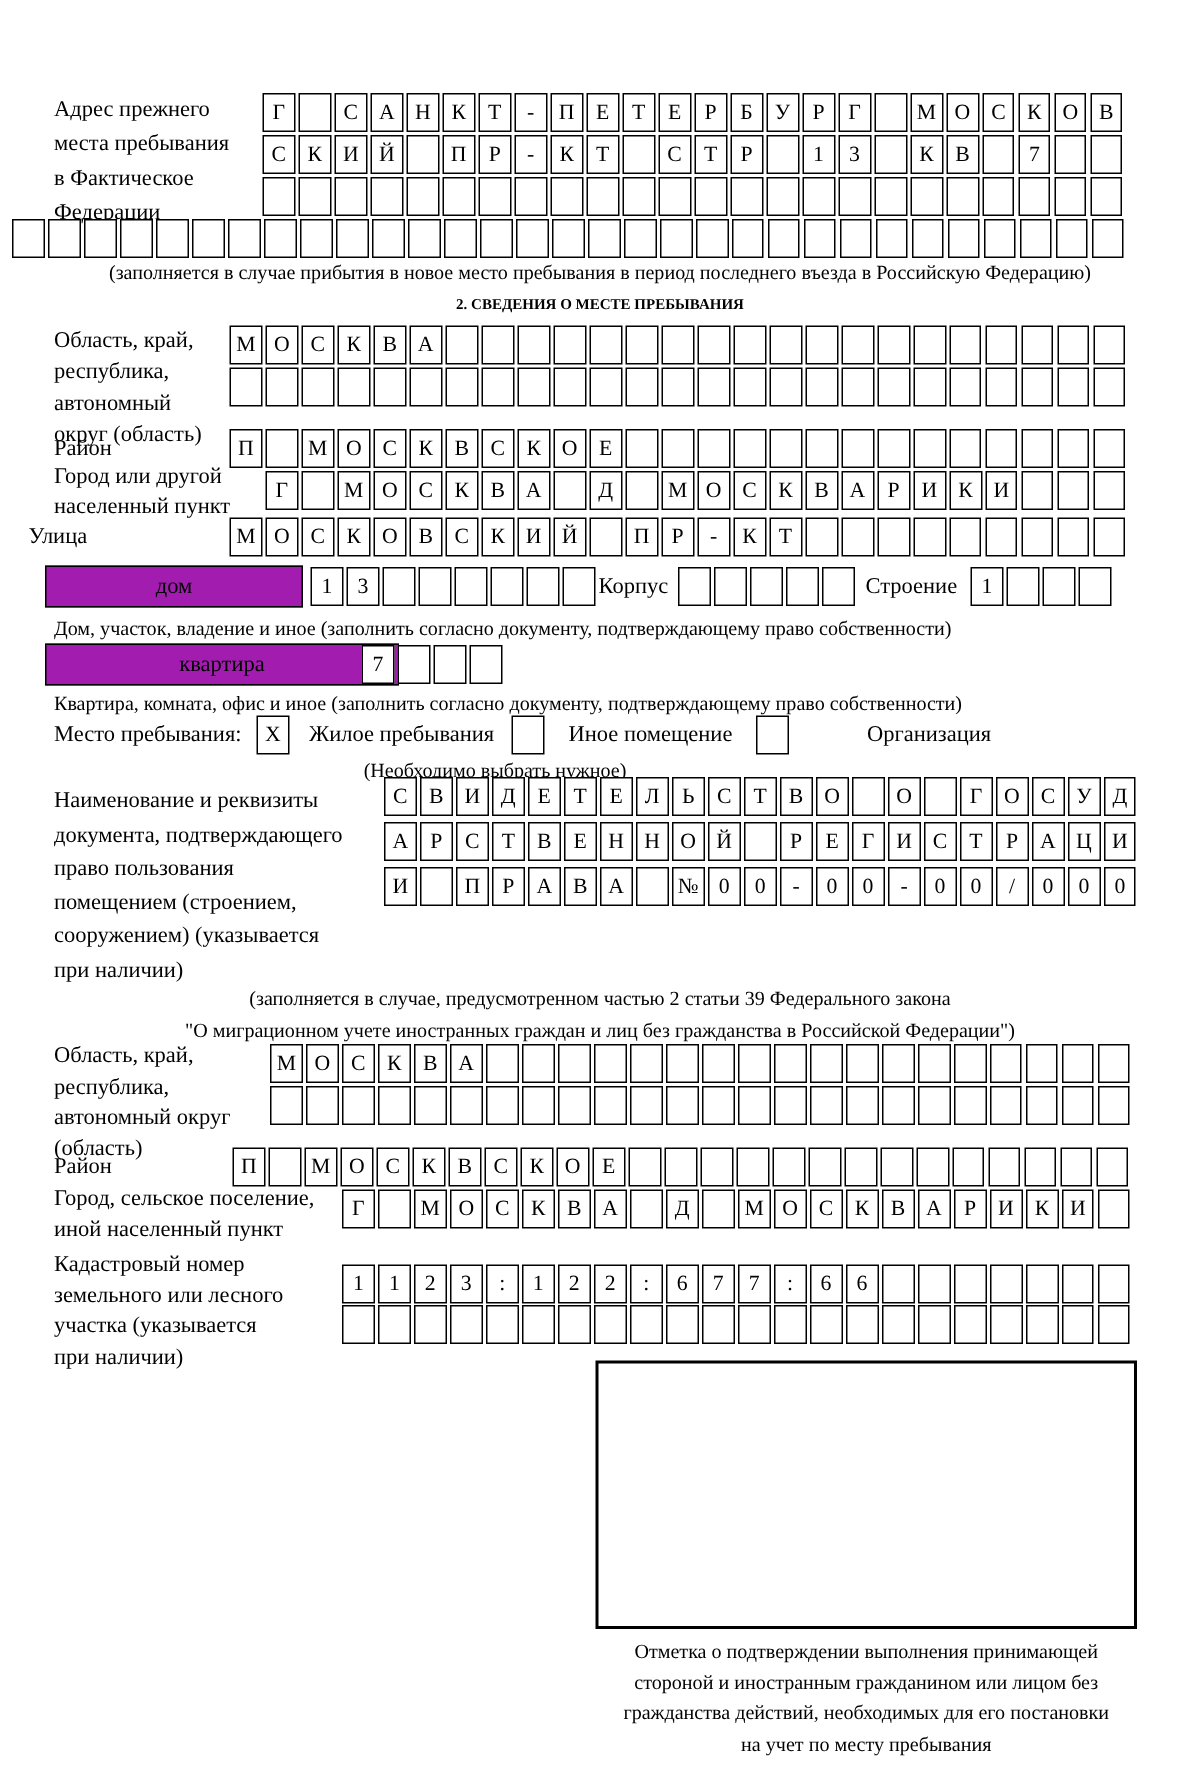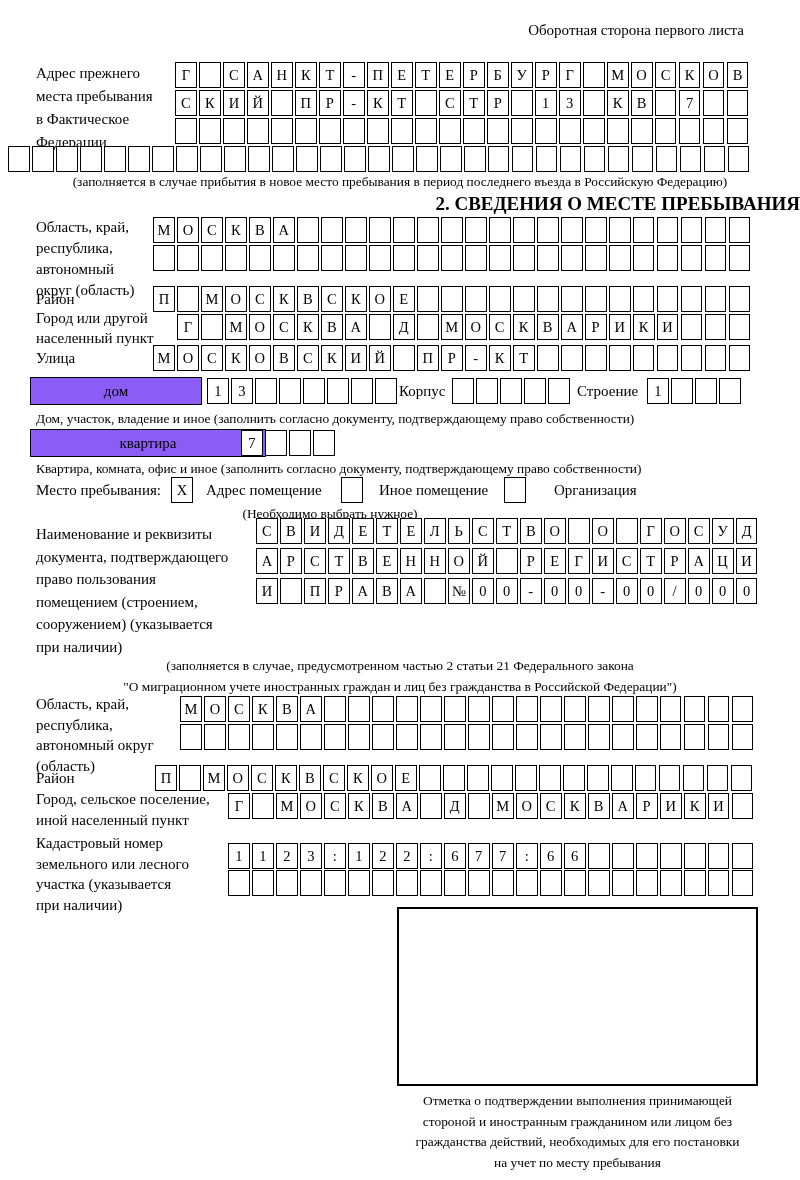--- a/index.html
+++ b/index.html
@@ -6,29 +6,28 @@
   #page{position:relative;width:800px;height:1180px;background:#fff;color:#000;
         font-family:"Liberation Serif","DejaVu Serif",serif;overflow:hidden;}
   .lbl{position:absolute;font-size:15px;line-height:21px;white-space:pre-line;}
   .cap{position:absolute;font-size:13.4px;}
   .center{left:0;width:100%;text-align:center;}
   .bold{font-weight:bold;}
   .boxrow{position:absolute;display:flex;gap:2.2px;}
   .cell{flex:0 0 21.8px;width:21.8px;height:26px;border:1.7px solid #000;box-sizing:border-box;
         display:flex;align-items:center;justify-content:center;font-size:14.5px;background:#fff;}
   .widebox{position:absolute;height:28px;border:1.8px solid #000;box-sizing:border-box;
-        display:flex;align-items:center;justify-content:center;font-size:15px;background:#8b5cf6;}
+        display:flex;align-items:center;justify-content:center;font-size:15px;background:#a21caf;}
   .stamp{position:absolute;border:2px solid #000;box-sizing:border-box;background:#fff;}
 </style>
 </head>
 <body>
 
 <div id="page">
 
-  <div class="lbl" style="top:20px;right:56px;text-align:right;">Оборотная сторона первого листа</div>
 
   <div class="lbl" style="left:36px;top:62px;line-height:23px;">Адрес прежнего
 места пребывания
 в Фактическое
 Федерации</div>
   <div class="boxrow" style="left:175px;top:62px;">
       <span class="cell">Г</span>
       <span class="cell"></span>
       <span class="cell">С</span>
       <span class="cell">А</span>
@@ -133,21 +132,21 @@
       <span class="cell"></span>
       <span class="cell"></span>
       <span class="cell"></span>
       <span class="cell"></span>
       <span class="cell"></span>
       <span class="cell"></span>
       <span class="cell"></span>
     </div>
   <div class="cap center" style="top:174px;">(заполняется в случае прибытия в новое место пребывания в период последнего въезда в Российскую Федерацию)</div>
 
-  <div class="lbl center bold" style="top:193px;font-size:19px;text-align:right;">2. СВЕДЕНИЯ О МЕСТЕ ПРЕБЫВАНИЯ</div>
+  <div class="lbl center bold" style="top:193px;font-size:10px;">2. СВЕДЕНИЯ О МЕСТЕ ПРЕБЫВАНИЯ</div>
 
   <div class="lbl" style="left:36px;top:217px;">Область, край,
 республика,
 автономный
 округ (область)</div>
   <div class="boxrow" style="left:153px;top:217px;">
       <span class="cell">М</span>
       <span class="cell">О</span>
       <span class="cell">С</span>
       <span class="cell">К</span>
@@ -252,21 +251,21 @@
       <span class="cell">А</span>
       <span class="cell">Р</span>
       <span class="cell">И</span>
       <span class="cell">К</span>
       <span class="cell">И</span>
       <span class="cell"></span>
       <span class="cell"></span>
       <span class="cell"></span>
     </div>
 
-  <div class="lbl" style="left:36px;top:348px;">Улица</div>
+  <div class="lbl" style="left:19px;top:348px;">Улица</div>
   <div class="boxrow" style="left:153px;top:345px;">
       <span class="cell">М</span>
       <span class="cell">О</span>
       <span class="cell">С</span>
       <span class="cell">К</span>
       <span class="cell">О</span>
       <span class="cell">В</span>
       <span class="cell">С</span>
       <span class="cell">К</span>
       <span class="cell">И</span>
@@ -322,29 +321,29 @@
       <span class="cell"></span>
       <span class="cell"></span>
       <span class="cell"></span>
     </div>
   <div class="cap" style="left:36px;top:461px;">Квартира, комната, офис и иное (заполнить согласно документу, подтверждающему право собственности)</div>
 
   <div class="lbl" style="left:36px;top:480px;">Место пребывания:</div>
   <div class="boxrow" style="left:171px;top:477px;">
       <span class="cell">X</span>
     </div>
-  <div class="lbl" style="left:206px;top:480px;">Адрес помещение</div>
+  <div class="lbl" style="left:206px;top:480px;">Жилое пребывания</div>
   <div class="boxrow" style="left:341px;top:477px;">
       <span class="cell"></span>
     </div>
   <div class="lbl" style="left:379px;top:480px;">Иное помещение</div>
   <div class="boxrow" style="left:504px;top:477px;">
       <span class="cell"></span>
     </div>
-  <div class="lbl" style="left:554px;top:480px;">Организация</div>
+  <div class="lbl" style="left:578px;top:480px;">Организация</div>
   <div class="cap" style="left:160px;top:506px;width:340px;text-align:center;">(Необходимо выбрать нужное)</div>
 
   <div class="lbl" style="left:36px;top:523px;line-height:22.5px;">Наименование и реквизиты
 документа, подтверждающего
 право пользования
 помещением (строением,
 сооружением) (указывается
 при наличии)</div>
   <div class="boxrow" style="left:256px;top:518px;">
       <span class="cell">С</span>
@@ -409,21 +408,21 @@
       <span class="cell">0</span>
       <span class="cell">-</span>
       <span class="cell">0</span>
       <span class="cell">0</span>
       <span class="cell">/</span>
       <span class="cell">0</span>
       <span class="cell">0</span>
       <span class="cell">0</span>
     </div>
 
-  <div class="cap center" style="top:655px;line-height:21px;white-space:pre-line;">(заполняется в случае, предусмотренном частью 2 статьи 21 Федерального закона
+  <div class="cap center" style="top:655px;line-height:21px;white-space:pre-line;">(заполняется в случае, предусмотренном частью 2 статьи 39 Федерального закона
 "О миграционном учете иностранных граждан и лиц без гражданства в Российской Федерации")</div>
 
   <div class="lbl" style="left:36px;top:694px;line-height:20.5px;">Область, край,
 республика,
 автономный округ
 (область)</div>
   <div class="boxrow" style="left:180px;top:696px;">
       <span class="cell">М</span>
       <span class="cell">О</span>
       <span class="cell">С</span>

